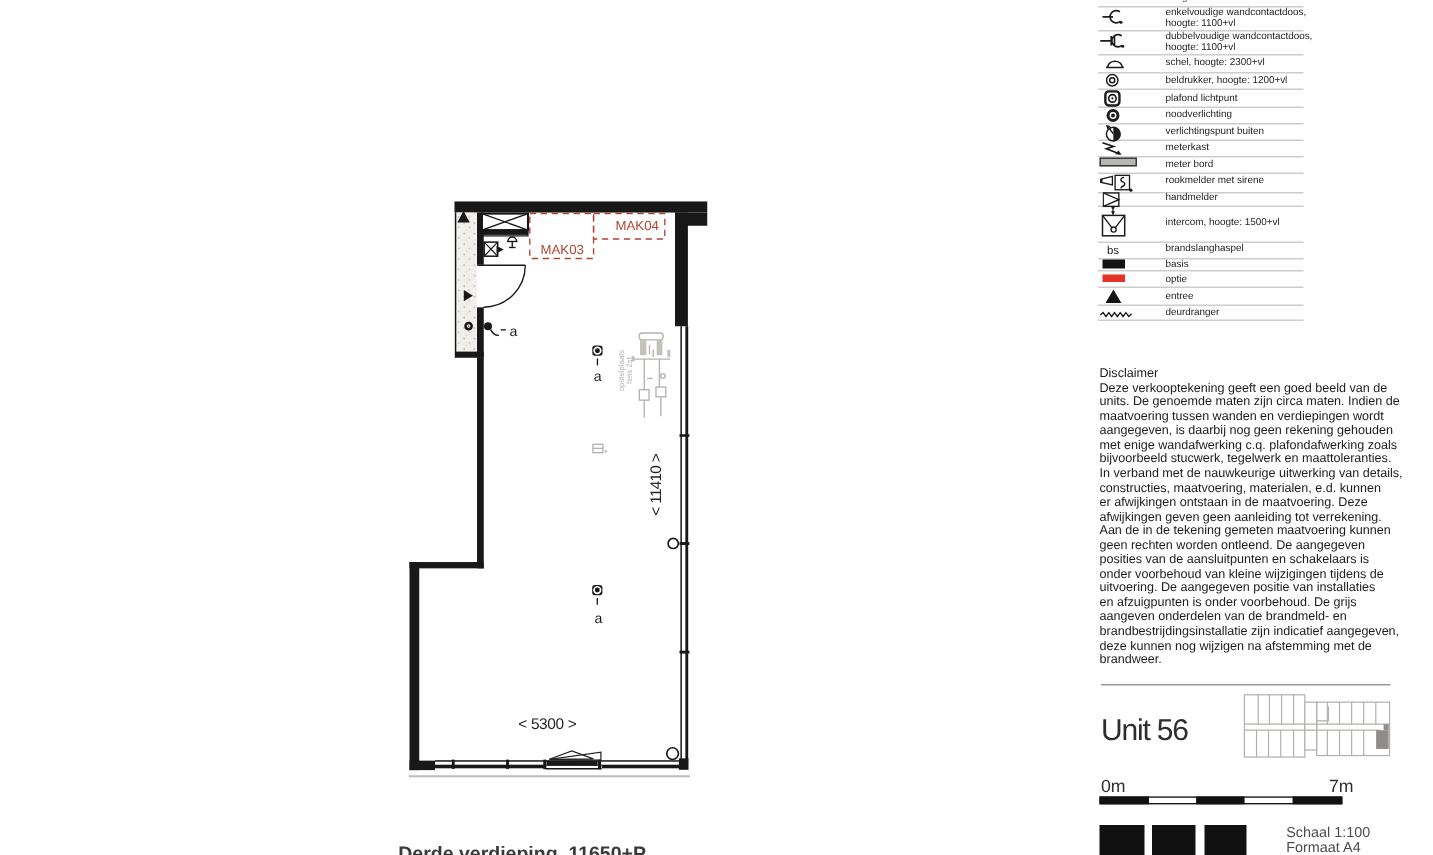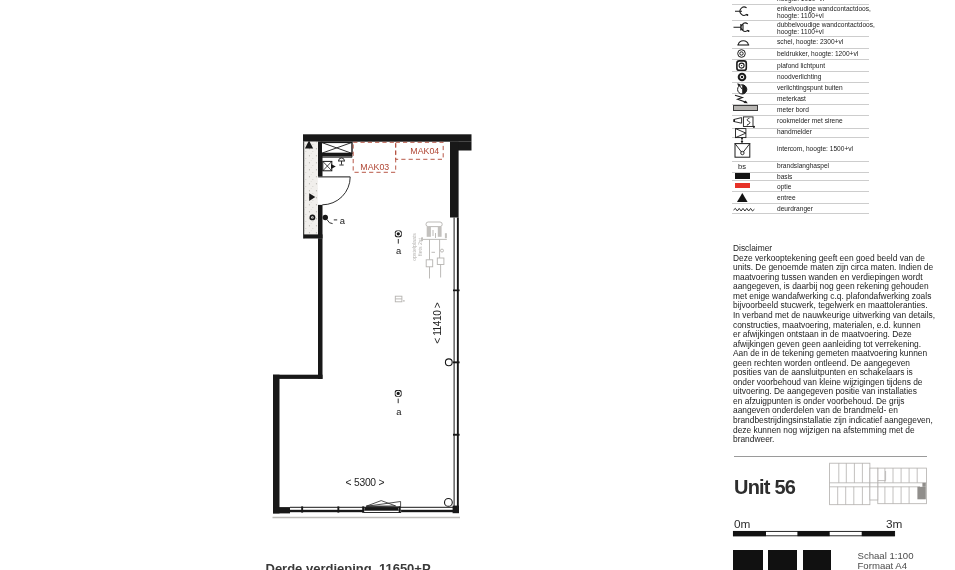--- a/index.html
+++ b/index.html
@@ -347,21 +347,21 @@
 uitvoering. De aangegeven positie van installaties<br>
 en afzuigpunten is onder voorbehoud. De grijs<br>
 aangeven onderdelen van de brandmeld- en<br>
 brandbestrijdingsinstallatie zijn indicatief aangegeven,<br>
 deze kunnen nog wijzigen na afstemming met de<br>
 brandweer.
 </div>
 
 <div class="abs" style="left:734px;top:455.8px;width:193px;height:1px;background:#9a9a9a;"></div>
 
-<div class="abs" style="left:734px;top:475.5px;font-size:20px;font-weight:bold;color:#2d2d2d;letter-spacing:-0.8px;">Unit 56</div>
+<div class="abs" style="left:734px;top:475.5px;font-size:20px;font-weight:normal;color:#2d2d2d;letter-spacing:-0.8px;">Unit 56</div>
 
 <svg class="abs" style="left:828px;top:461px" width="102" height="46" viewBox="0 0 102 46">
   <g fill="none" stroke="#b2b0ad" stroke-width="0.8">
 
     <rect x="1.6" y="2.2" width="40.3" height="41.5" fill="#fff"></rect>
 
     <rect x="49.8" y="7.1" width="48.6" height="35.6" fill="#fff"></rect>
 
     <rect x="41.9" y="7.1" width="7.9" height="31.9" fill="#fff"></rect>
 
@@ -379,21 +379,21 @@
     <path d="M49.8,19.6 H57.6 V10"></path>
   </g>
 
   <g fill="#908e8b">
     <rect x="89.4" y="25.8" width="8.4" height="12.5"></rect>
     <rect x="94.4" y="21.8" width="3.4" height="4"></rect>
   </g>
 </svg>
 
 <div class="abs" style="left:734px;top:517px;font-size:11.8px;color:#2e2e2e;">0m</div>
-<div class="abs" style="left:886px;top:517px;font-size:11.8px;color:#2e2e2e;">3m</div>
+<div class="abs" style="left:886px;top:517px;font-size:11.8px;color:#2e2e2e;">7m</div>
 
 <svg class="abs" style="left:732px;top:529.5px" width="164" height="7" viewBox="0 0 164 7">
   <rect x="1.4" y="1.4" width="161.2" height="4.4" fill="#fff" stroke="#111" stroke-width="0.9"></rect>
   <rect x="1" y="1" width="33" height="5.2" fill="#111"></rect>
   <rect x="65.4" y="1" width="32.3" height="5.2" fill="#111"></rect>
   <rect x="129.7" y="1" width="33" height="5.2" fill="#111"></rect>
 </svg>
 
 <div class="abs" style="left:733px;top:550px;width:29.5px;height:22px;background:#111;"></div>
 <div class="abs" style="left:768px;top:550px;width:29px;height:22px;background:#111;"></div>

